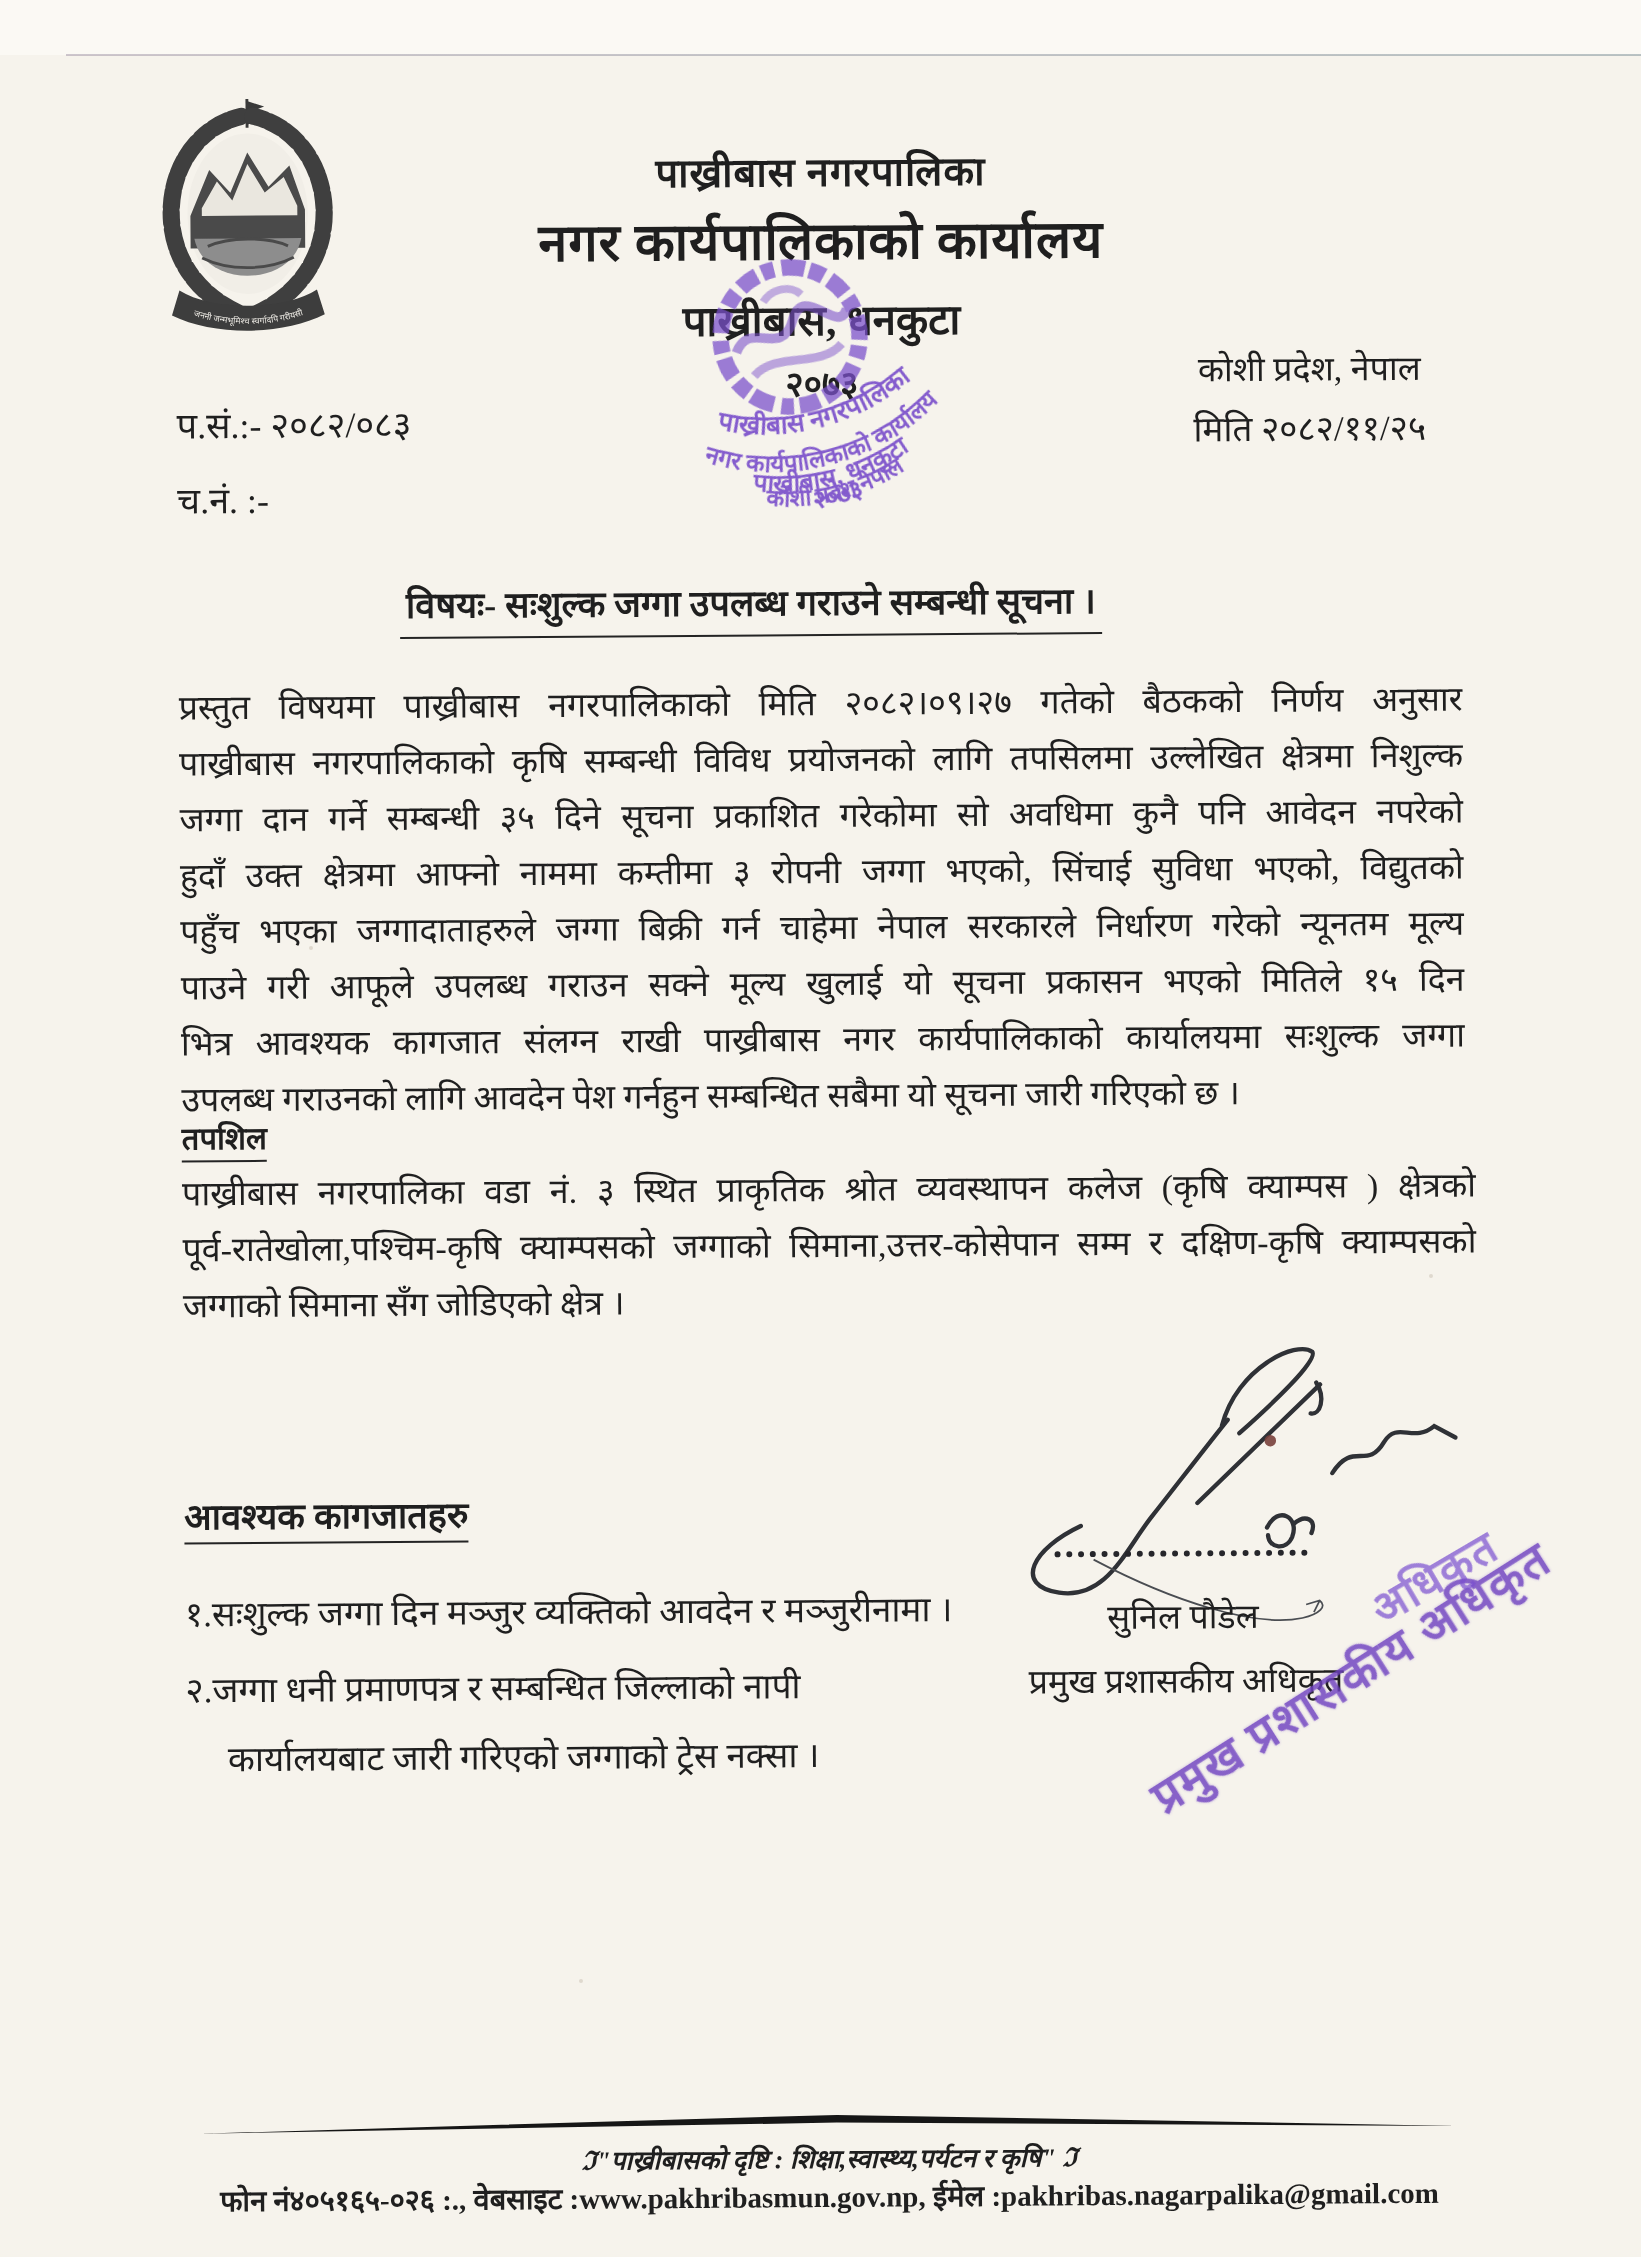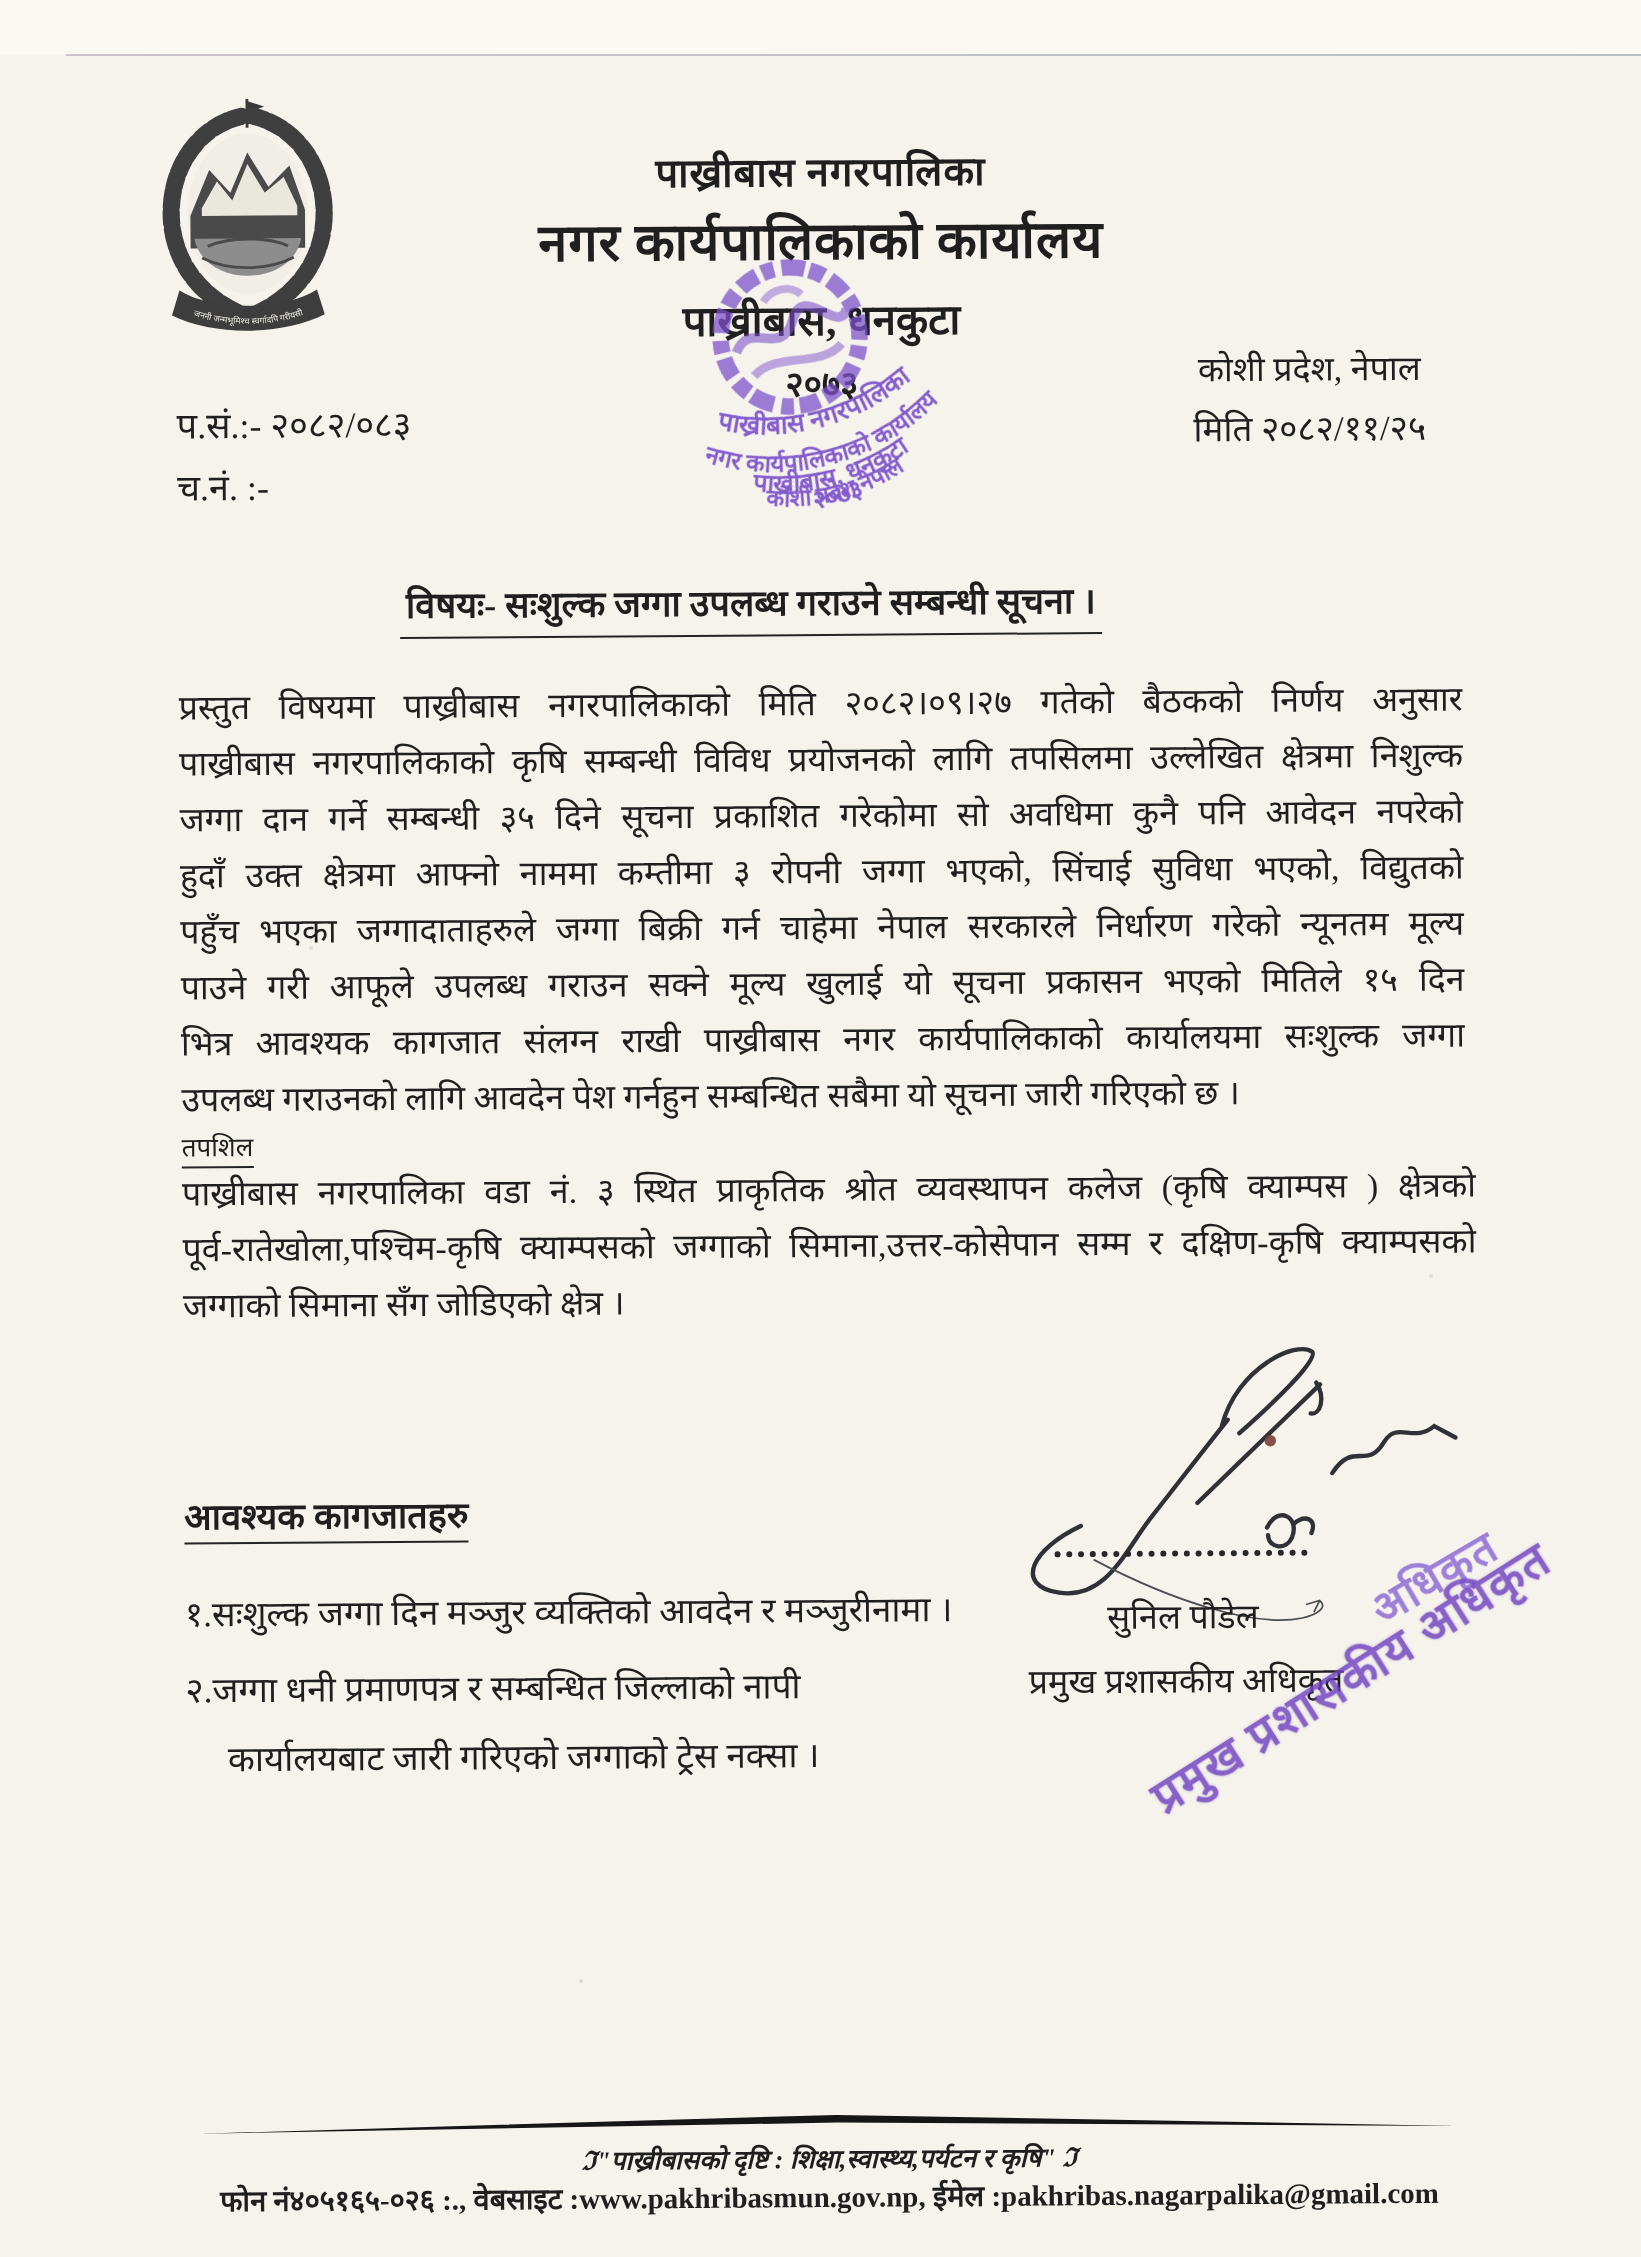--- a/index.html
+++ b/index.html
@@ -27,33 +27,33 @@
     font-size:52px;font-weight:700;letter-spacing:1px;}
   .title-place{position:absolute;left:0;top:290px;width:1651px;text-align:center;
     font-size:42px;font-weight:700;}
   .title-year{position:absolute;left:0;top:359px;width:1651px;text-align:center;
     font-size:35px;font-weight:600;}
   .hstamp{position:absolute;left:614px;top:253px;width:419px;height:332px;
     transform:rotate(-14deg);opacity:.92;filter:blur(0.4px);}
   .province{position:absolute;left:1110px;top:348px;width:406px;text-align:center;font-size:34px;}
   .date{position:absolute;left:1110px;top:407px;width:406px;text-align:center;font-size:35px;}
   .refno{position:absolute;left:180px;top:396px;font-size:36px;}
-  .chno{position:absolute;left:180px;top:458px;font-size:36px;}
+  .chno{position:absolute;left:180px;top:471px;font-size:36px;}
 
   
   .subject-wrap{position:absolute;left:0;top:577px;width:1506px;text-align:center;}
   .subject{display:inline-block;font-size:36px;font-weight:700;
     border-bottom:2.9px solid #242424;padding:0 5.8px 7.7px 5.8px;}
 
   
   .body-block{position:absolute;left:180px;top:676px;width:1284px;font-size:34px;}
   .bline{height:56px;line-height:56px;white-space:nowrap;}
   .bline.just{text-align:justify;text-align-last:justify;white-space:normal;
     height:56px;overflow:hidden;}
-  .tapasil-head{position:absolute;left:180px;top:1112px;font-size:26px;font-weight:400;margin-top:12px;}
+  .tapasil-head{position:absolute;left:180px;top:1112px;font-size:31px;font-weight:700;}
   .tapasil-head .u{border-bottom:2.9px solid #242424;padding-bottom:3.9px;}
   .tapasil-block{position:absolute;left:180px;top:1162px;width:1294px;font-size:34px;}
 
   
   .docs-head{position:absolute;left:180px;top:1487px;font-size:36px;font-weight:600;}
   .docs-head .u{border-bottom:2.9px solid #242424;padding-bottom:4.8px;}
   .doc-item-1{position:absolute;left:180px;top:1585px;font-size:35px;white-space:nowrap;}
   .doc-item-2{position:absolute;left:180px;top:1661px;font-size:35px;white-space:nowrap;}
   .doc-item-2b{position:absolute;left:222px;top:1730px;font-size:35px;white-space:nowrap;}
 

